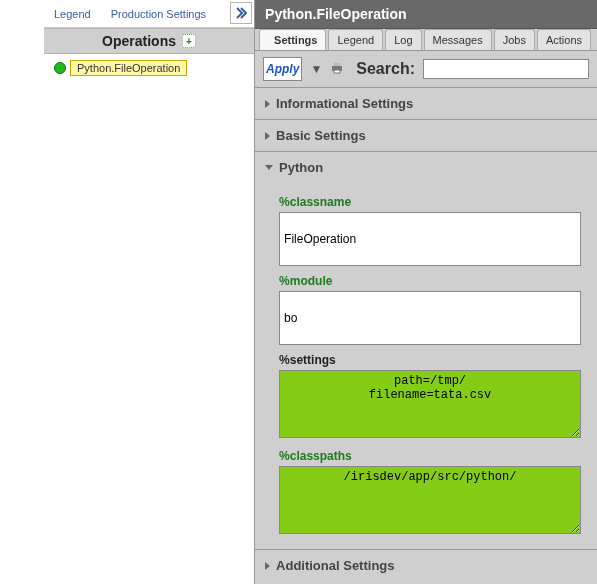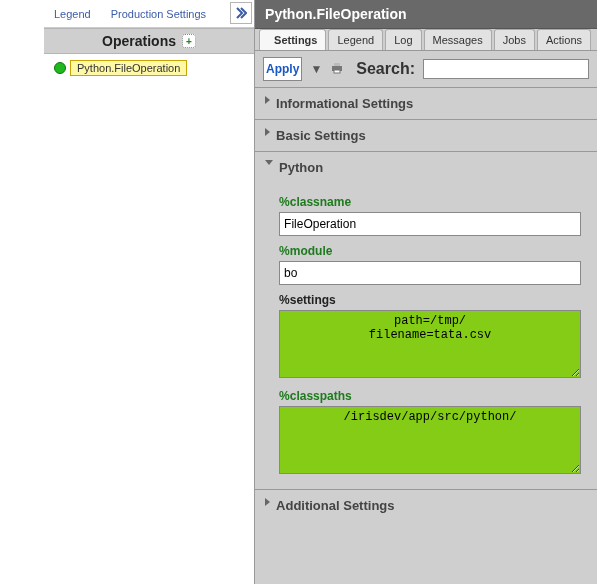--- a/index.html
+++ b/index.html
@@ -19,36 +19,36 @@
 .status-dot { width: 12px; height: 12px; border-radius: 50%; background: #1fb81f; border: 1px solid #0a7a0a; }
 .node-box { background: #fff8a6; border: 1px solid #caa400; padding: 1px 6px; font-size: 11px; color: #333; }
 
 
 .right { flex: 1; background: #cfcfcf; display: flex; flex-direction: column; }
 .title-bar { background: #696969; color: #fff; font-weight: bold; font-size: 14px; padding: 6px 10px; border-bottom: 1px solid #555; }
 .tabs { display: flex; background: #cfcfcf; padding: 0 4px; border-bottom: 1px solid #999; }
 .tab { padding: 4px 8px; font-size: 11px; color: #333; background: #e2e2e2; border: 1px solid #aaa; border-bottom: none; margin-right: 2px; border-radius: 3px 3px 0 0; cursor: pointer; }
 .tab.active { background: #f7f7f7; font-weight: bold; padding-left: 14px; }
 .toolbar { display: flex; align-items: center; padding: 6px 8px; gap: 8px; }
-.apply-btn { background: #fff; border: 1px solid #888; color: #1a56c4; font-weight: bold; padding: 4px 2px; border-radius: 0; cursor: pointer; font-size: 12px; }
+.apply-btn { background: #fff; border: 1px solid #888; color: #1a56c4; font-weight: bold; padding: 4px 2px; border-radius: 0; cursor: pointer; font-size: 12px; font-style: italic; }
 .tool-ico { color: #555; cursor: pointer; }
 .search-lbl { font-size: 16px; color: #333; font-weight: bold; margin-left: 4px; }
 .search-input { flex: 1; border: 1px solid #888; height: 20px; padding: 2px 4px; font-size: 11px; background: #fff; }
 
 .sections { flex: 1; overflow-y: auto; }
 .section { border-top: 1px solid #999; }
-.section-hdr { display: flex; align-items: flex-start; gap: 6px; padding: 8px 10px; font-weight: bold; color: #444; font-size: 13px; cursor: pointer; }
+.section-hdr { display: flex; align-items: center; gap: 6px; padding: 8px 10px; font-weight: bold; color: #444; font-size: 13px; cursor: pointer; }
 .chev { width: 0; height: 0; border-top: 4px solid transparent; border-bottom: 4px solid transparent; border-left: 5px solid #666; }
 .chev.open { border-left: 4px solid transparent; border-right: 4px solid transparent; border-top: 5px solid #666; border-bottom: none; }
 .section-body { padding: 4px 16px 12px 24px; display: none; }
 .section.open .section-body { display: block; }
 .field-lbl { font-weight: bold; font-size: 12px; margin-top: 8px; margin-bottom: 3px; display: block; }
 .lbl-green { color: #1e7a1e; }
 .lbl-black { color: #222; }
-.txt-input { width: 100%; border: 1px solid #888; padding: 4px 4px; font-size: 12px; background: #fff; font-family: inherit; }
+.txt-input { width: 100%; border: 1px solid #888; padding: 19px 4px; font-size: 12px; background: #fff; font-family: inherit; }
 .txt-area { width: 100%; height: 68px; border: 1px solid #888; padding: 3px 4px; font-size: 12px; background: #84cc16; font-family: Liberation Mono, monospace; resize: both; text-align: center; }
 </style>
 </head>
 <body>
 
 <div class="app">
 
   <div class="left">
     <div class="left-top">
       <a>Legend</a>

